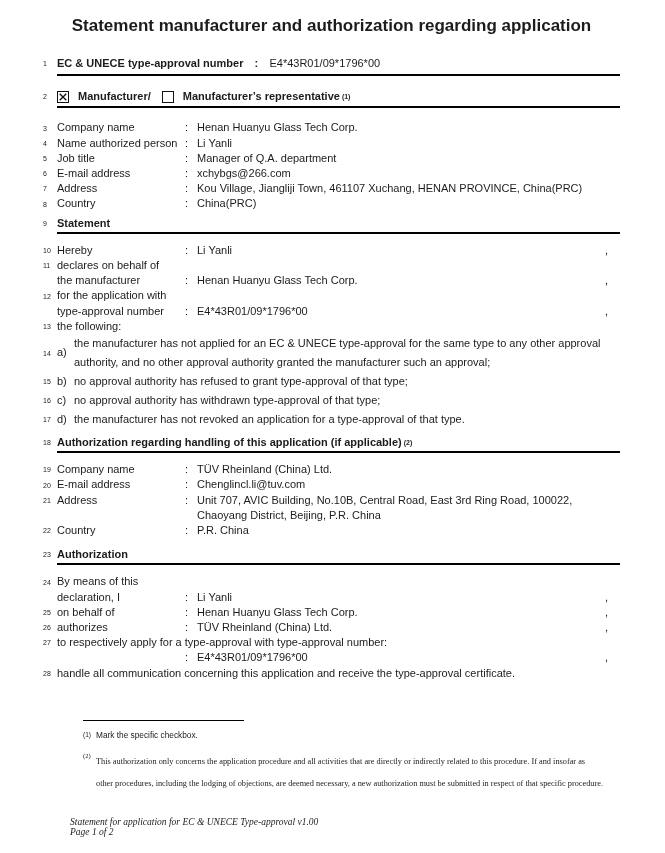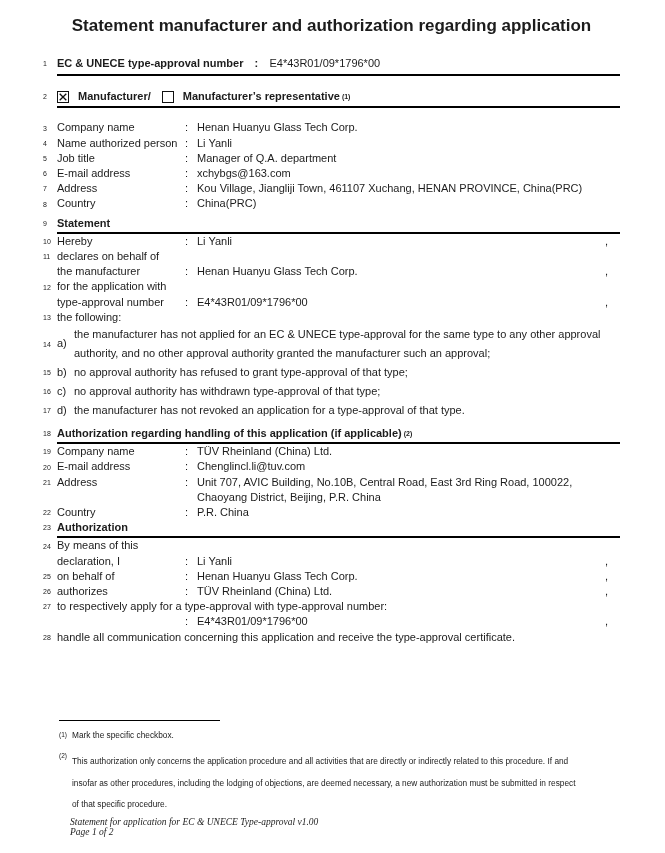--- a/index.html
+++ b/index.html
@@ -16,32 +16,32 @@
   .colon{flex:0 0 12px;}
   .value{white-space:nowrap;}
   .comma{margin-left:auto;padding-right:12px;}
   .b{font-weight:bold;}
   .rule{border-top:2px solid #000;margin-left:14px;margin-top:2px;}
   .rule-tight{margin-top:1px;}
   sup.ref{font-size:7px;vertical-align:super;line-height:0;margin-left:2px;}
   .cb{flex:0 0 10px;width:10px;height:10px;border:1.5px solid #111;box-sizing:content-box;
       margin-top:1px;display:inline-flex;align-items:center;justify-content:center;}
   .cb svg{display:block;}
-  .gap12{margin-top:12px;} .gap13{margin-top:13px;} .gap7{margin-top:0;}
+  .gap12{margin-top:12px;} .gap13{margin-top:13px;} .gap7{margin-top:9px;}
   .gap6{margin-top:6px;} .gap4{margin-top:4px;}
   .mt3{margin-top:3px;}
   .listrow .letter{flex:0 0 17px;}
   .listrow .text{flex:1;line-height:19px;}
   .plain{flex:1;}
-  .footnotes{position:absolute;left:32px;top:720px;width:577px;font-size:8.3px;color:#222;}
+  .footnotes{position:absolute;left:56px;top:720px;width:577px;font-size:8.3px;color:#222;}
   .fn-sep{border-top:1.5px solid #000;margin-left:27px;width:161px;}
   .fn{display:flex;margin-left:27px;}
   .fn .fnref{flex:0 0 13px;font-size:6.5px;padding-top:1px;}
   .fn1{margin-top:9px;}
-  .fn2{margin-top:11px;width:520px;}
+  .fn2{margin-top:11px;width:520px;font-family:Liberation Serif, serif;}
   .fn2 .fntext{line-height:21.5px;}
   .footer{
     position:absolute;left:70px;right:62px;top:817px;display:flex;justify-content:space-between;
     font-family:"Liberation Serif",serif;font-style:italic;font-size:9.5px;color:#222;flex-direction:column;
   }
 </style>
 </head>
 <body>
 
 <div class="page">
@@ -87,21 +87,21 @@
       <div class="row">
         <span class="num">5</span>
         <span class="label">Job title</span>
         <span class="colon">:</span>
         <span class="value">Manager of Q.A. department</span>
       </div>
       <div class="row">
         <span class="num">6</span>
         <span class="label">E-mail address</span>
         <span class="colon">:</span>
-        <span class="value">xchybgs@163.com</span>
+        <span class="value">xchybgs@266.com</span>
       </div>
       <div class="row">
         <span class="num">7</span>
         <span class="label">Address</span>
         <span class="colon">:</span>
         <span class="value">Kou Village, Jiangliji Town, 461107 Xuchang, HENAN PROVINCE, China(PRC)</span>
       </div>
       <div class="row">
         <span class="num">8</span>
         <span class="label">Country</span>

